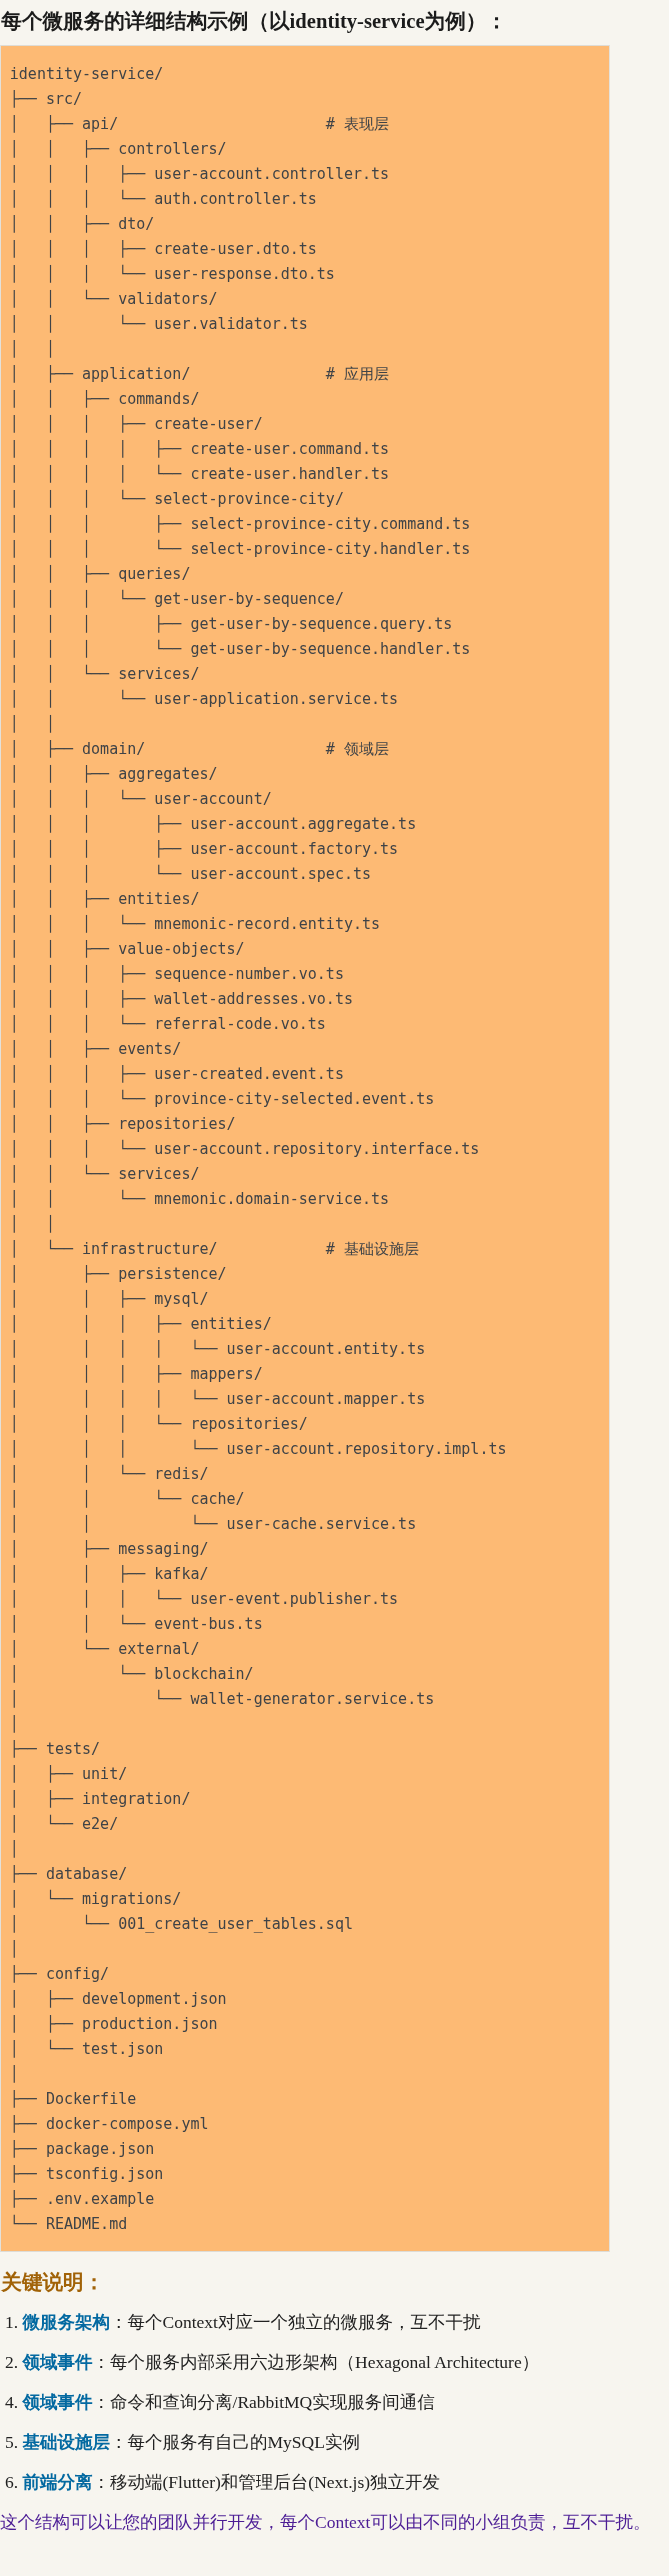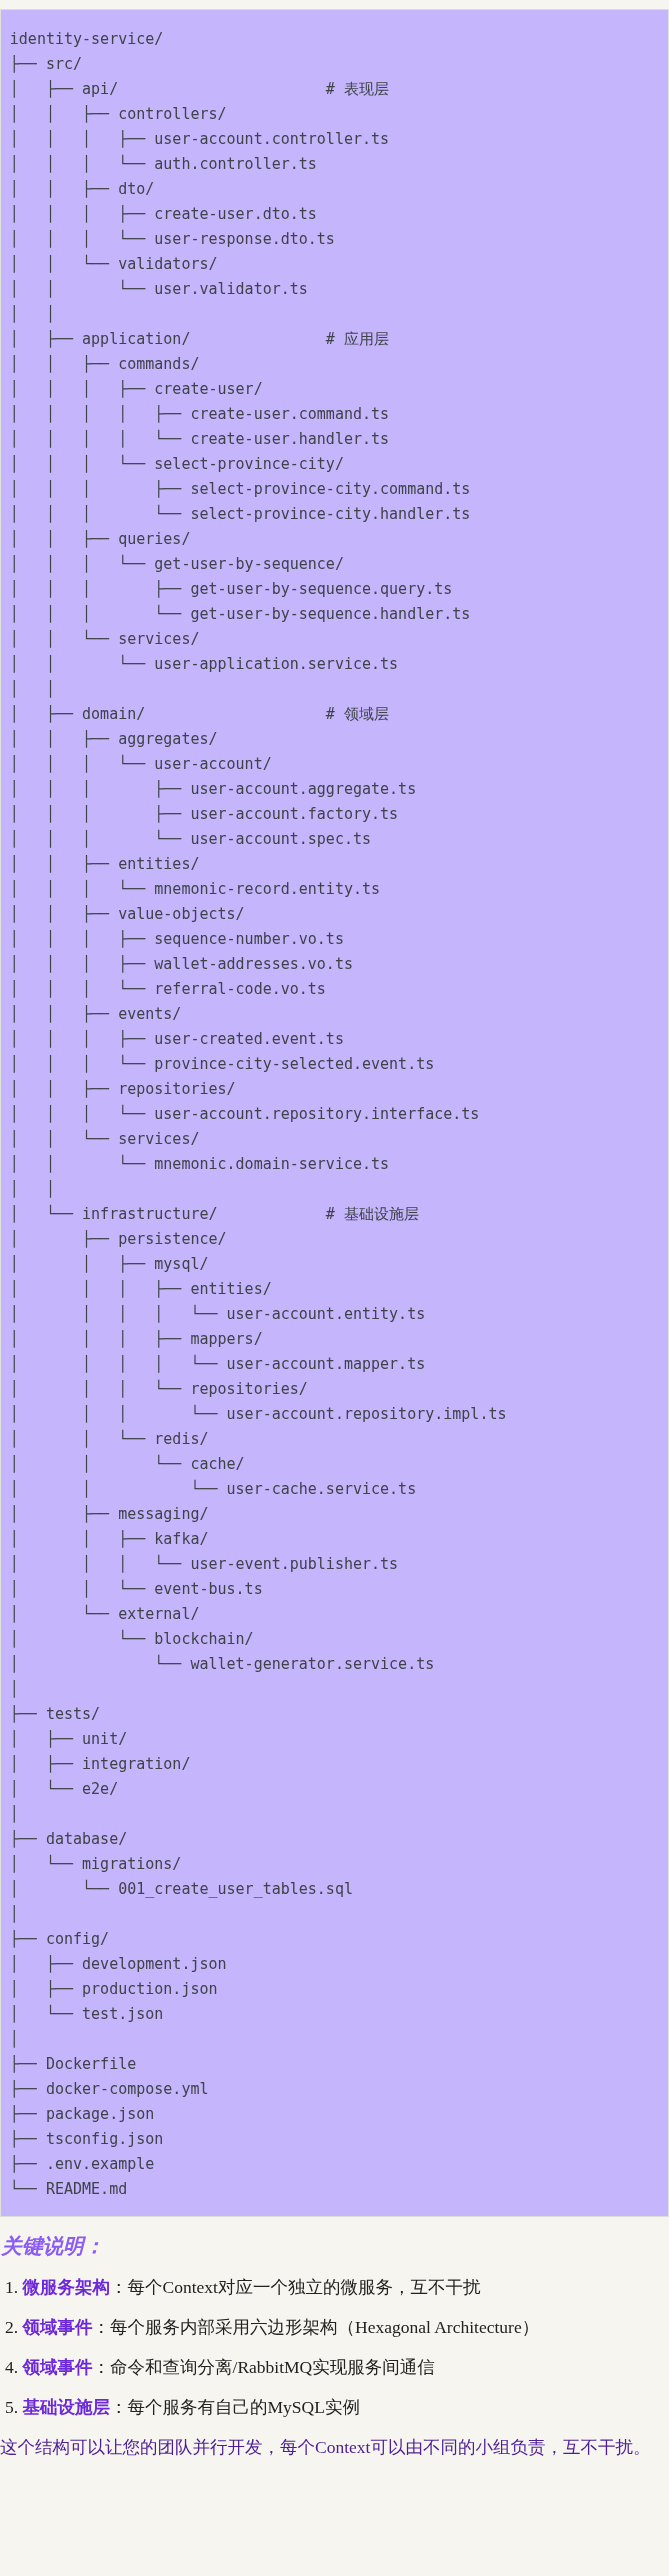--- a/index.html
+++ b/index.html
@@ -18,73 +18,73 @@
     padding: 6.9px 5px 0 1.3px;
     font-family: "Liberation Serif", "DejaVu Serif", serif;
     font-weight: 700;
     font-size: 20.6px;
     line-height: 1.38;
     color: #1b1b1b;
   }
 
   .code-block {
     margin-top: 9.4px;
-    background: #c4b5fd;
+    background: #fdba74;
     border-top: 1.3px solid #dedcd6;
     border-bottom: 1.3px solid #dedcd6;
     border-left: 0.6px solid #e3e1db;
     border-right: 0.6px solid #e3e1db;
     box-sizing: border-box;
-    width: 669px;
+    width: 610px;
     padding: 16.3px 6.3px 14.4px 8.8px;
     overflow: hidden;
   }
   .code-block pre {
     margin: 0;
     font-family: "DejaVu Sans Mono", "Liberation Mono", monospace;
     font-size: 15px;
     line-height: 25px;
     color: #3f4347;
     white-space: pre;
   }
 
   .notes { padding: 0; }
   h2.notes-heading {
     margin: 16.3px 0 0 1.3px;
     font-family: "Liberation Serif", "DejaVu Serif", serif;
     font-weight: 700;
     font-size: 20.6px;
     line-height: 1.3;
-    color: #8b5cf6;
-    font-style: italic;
+    color: #a16207;
   }
   .notes-list { margin-top: 17px; }
   .note-item {
     padding-left: 5px;
     font-size: 17.5px;
     line-height: 21px;
     margin-bottom: 19px;
     color: #222222;
     white-space: nowrap;
   }
   .note-item .num { margin-right: 4.4px; }
-  .note-item .lbl { font-weight: 700; color: #6d28d9; }
+  .note-item .lbl { font-weight: 700; color: #0369a1; }
   .notes-footer {
     margin: 14.4px 0 0 0;
     font-size: 17.5px;
     line-height: 21px;
     color: #4c1d95;
     white-space: nowrap;
   }
 </style>
 </head>
 <body>
 
 <div class="page">
 
+  <h1 class="title">每个微服务的详细结构示例（以identity-service为例）：</h1>
 
   <section class="code-block">
     <pre>identity-service/
 ├── src/
 │   ├── api/                       # 表现层
 │   │   ├── controllers/
 │   │   │   ├── user-account.controller.ts
 │   │   │   └── auth.controller.ts
 │   │   ├── dto/
 │   │   │   ├── create-user.dto.ts
@@ -170,19 +170,20 @@
   </section>
 
   <section class="notes">
     <h2 class="notes-heading">关键说明：</h2>
 
     <div class="notes-list">
       <div class="note-item"><span class="num">1.</span><strong class="lbl">微服务架构</strong><span class="txt">：每个Context对应一个独立的微服务，互不干扰</span></div>
       <div class="note-item"><span class="num">2.</span><strong class="lbl">领域事件</strong><span class="txt">：每个服务内部采用六边形架构（Hexagonal Architecture）</span></div>
       <div class="note-item"><span class="num">4.</span><strong class="lbl">领域事件</strong><span class="txt">：命令和查询分离/RabbitMQ实现服务间通信</span></div>
       <div class="note-item"><span class="num">5.</span><strong class="lbl">基础设施层</strong><span class="txt">：每个服务有自己的MySQL实例</span></div>
+      <div class="note-item"><span class="num">6.</span><strong class="lbl">前端分离</strong><span class="txt">：移动端(Flutter)和管理后台(Next.js)独立开发</span></div>
     </div>
 
     <p class="notes-footer">这个结构可以让您的团队并行开发，每个Context可以由不同的小组负责，互不干扰。</p>
   </section>
 
 </div>
 
 
 </body></html>

